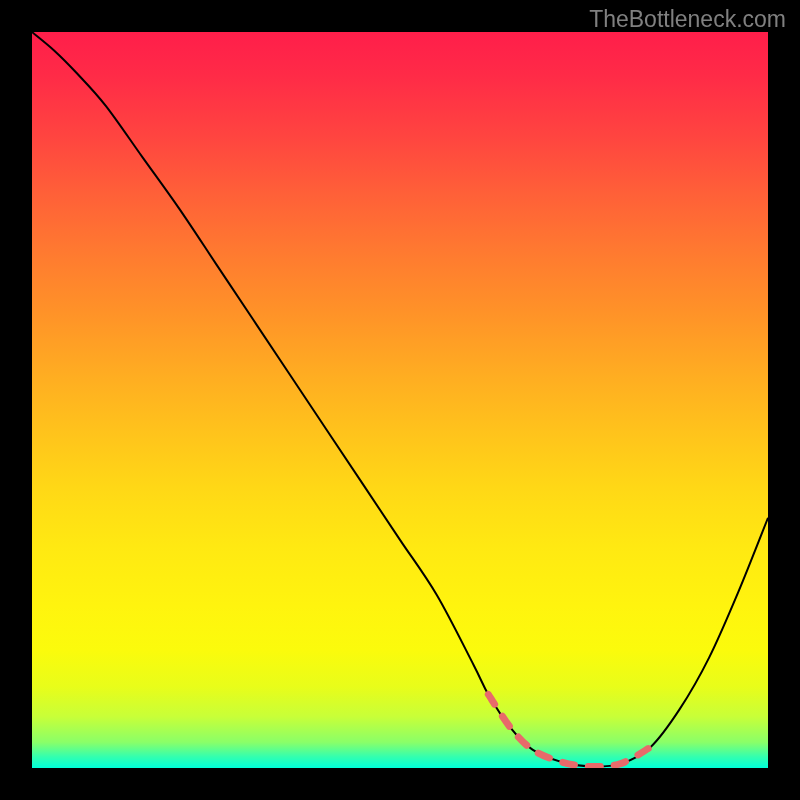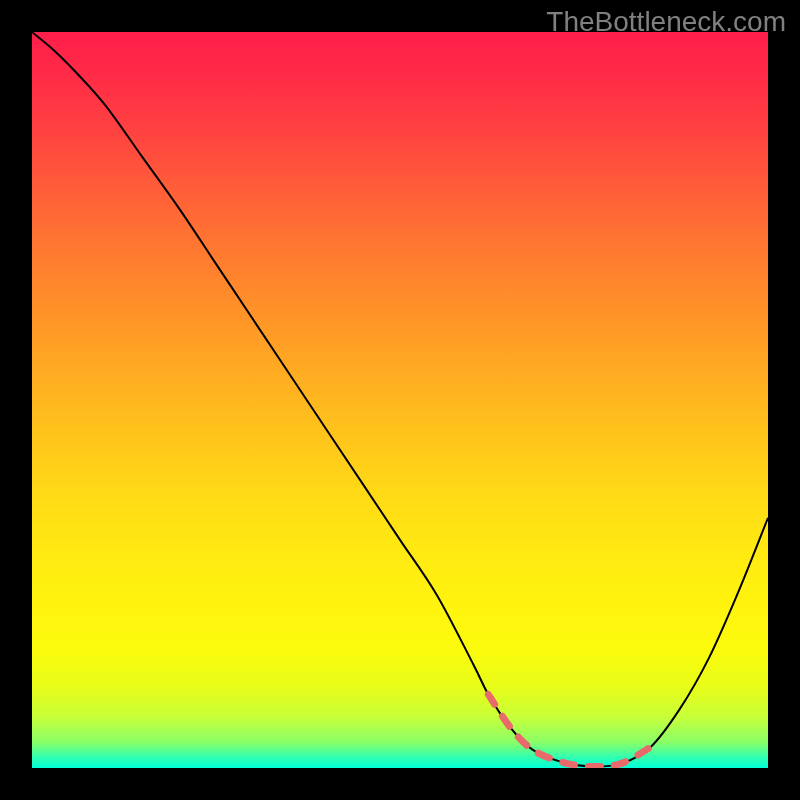--- a/index.html
+++ b/index.html
@@ -8,21 +8,21 @@
     height: 800px;
     background: #000;
     position: relative;
     font-family: Arial, sans-serif;
   }
   .watermark {
     position: absolute;
     top: 6px;
     right: 14px;
     color: #808080;
-    font-size: 28px;
+    font-size: 23px;
     font-weight: 500;
     z-index: 10;
   }
   .plot-area {
     position: absolute;
     left: 32px;
     top: 32px;
     width: 736px;
     height: 736px;
     overflow: hidden;

